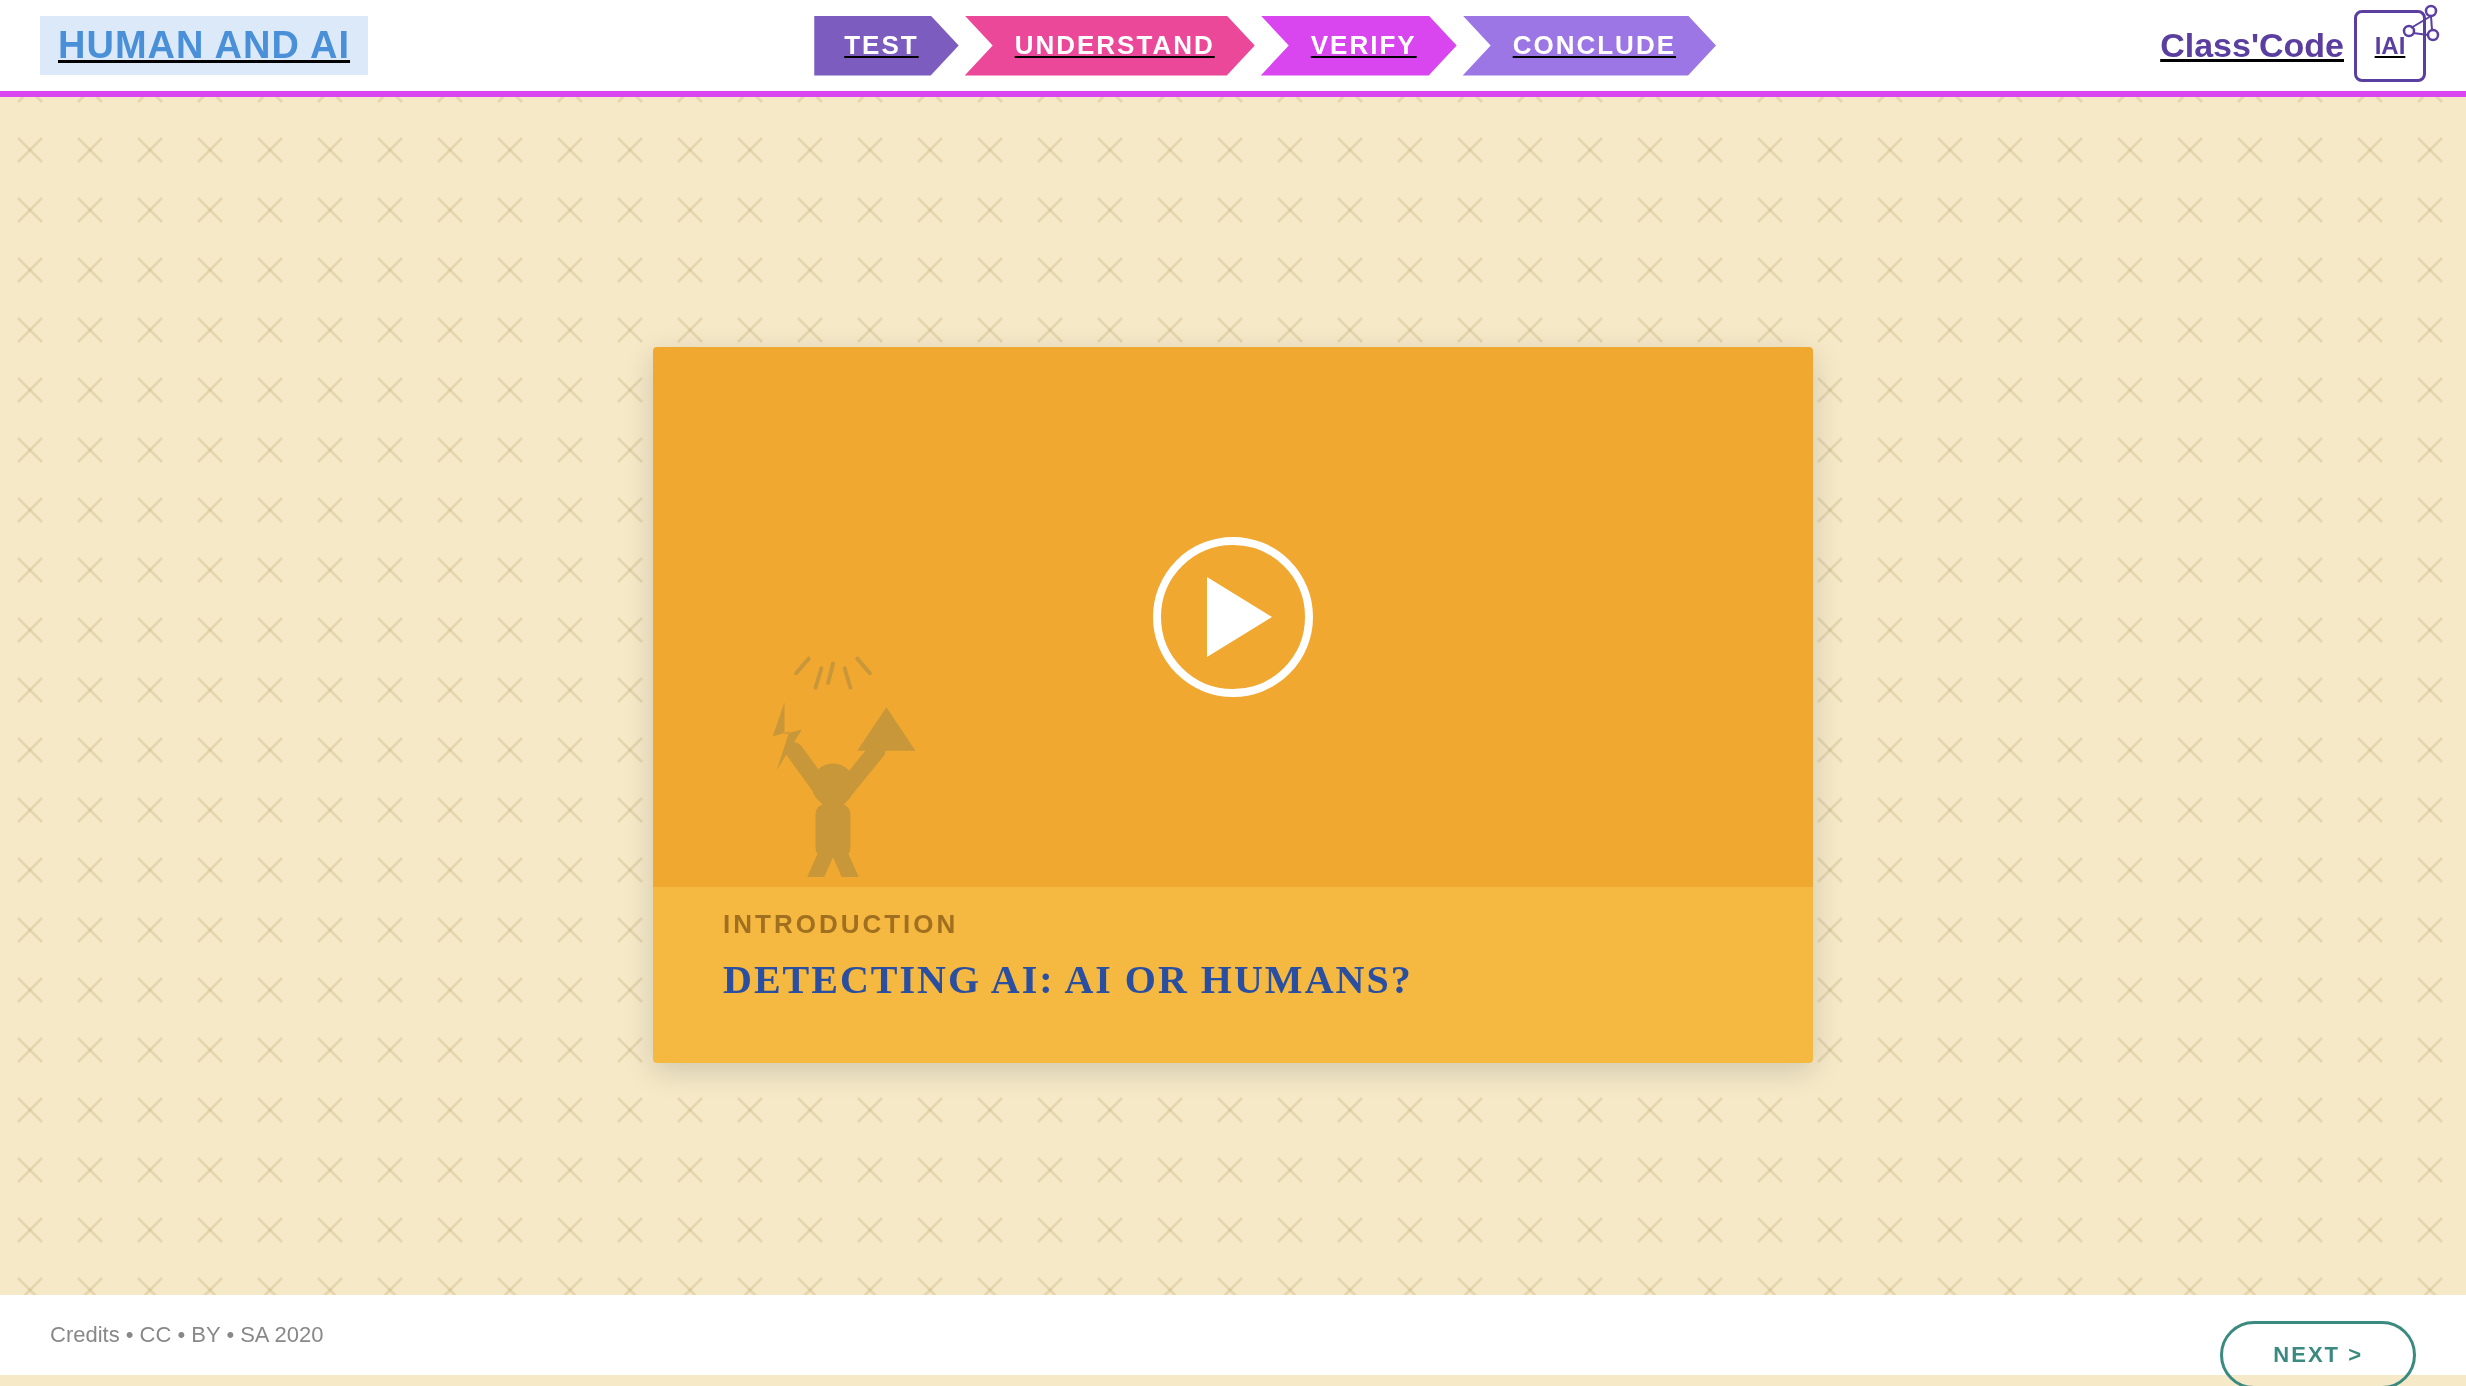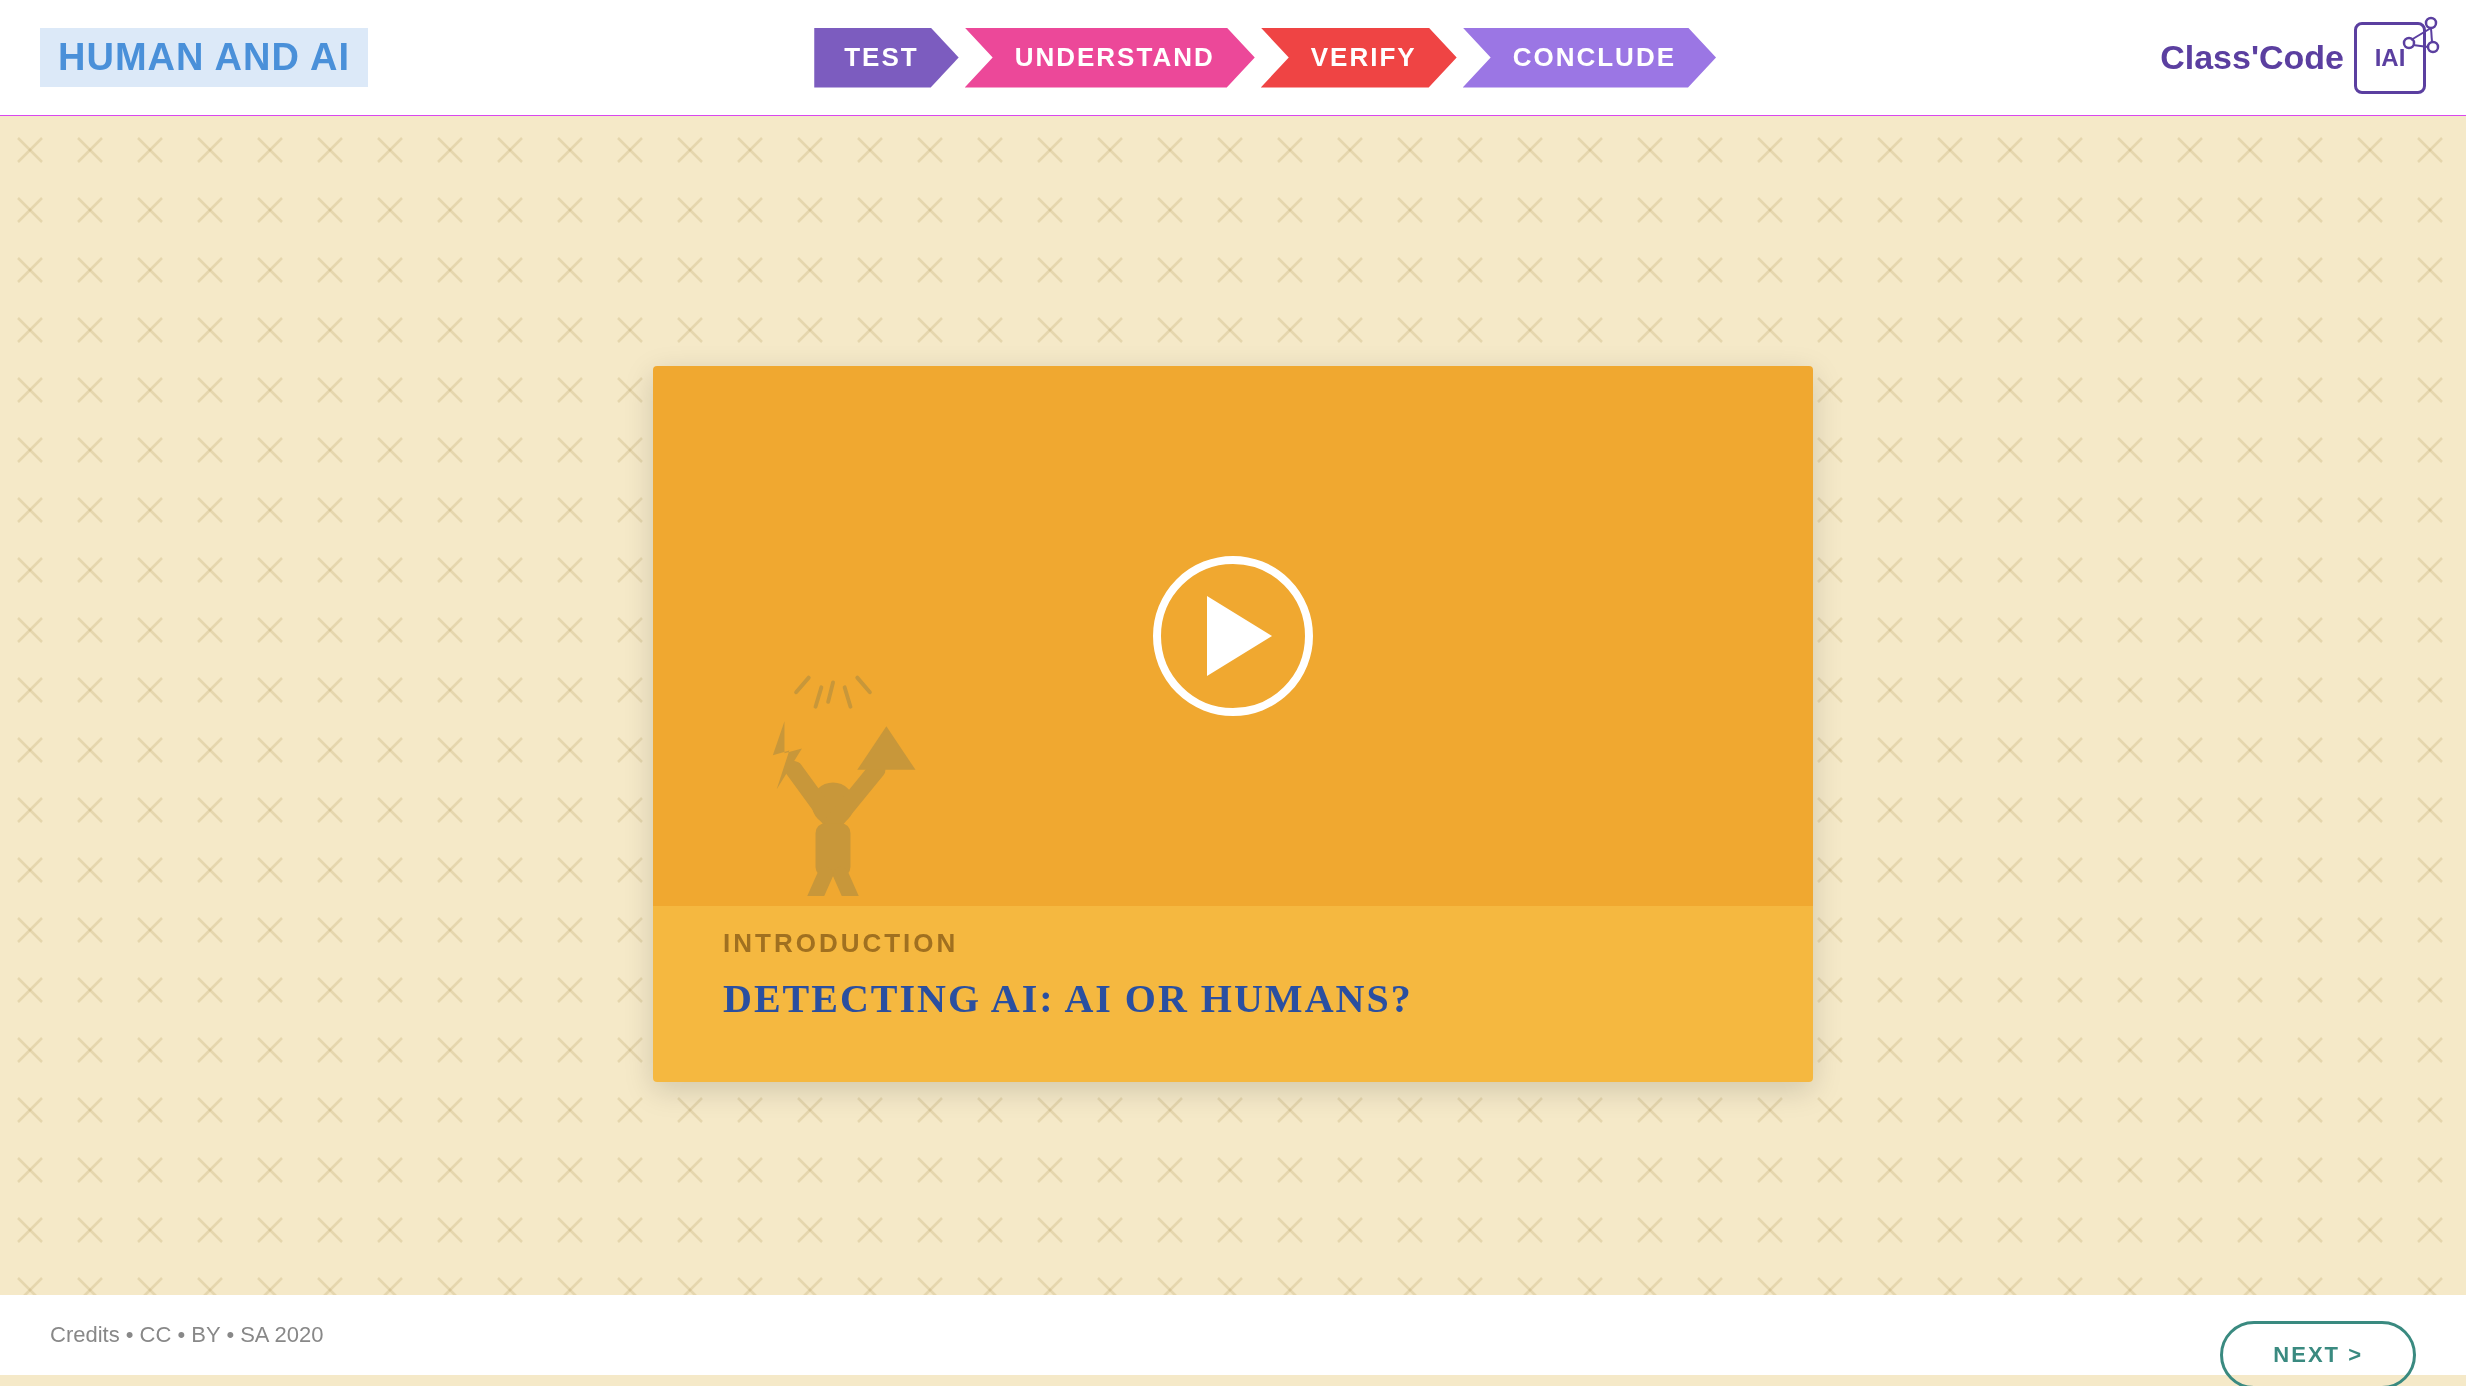--- a/index.html
+++ b/index.html
@@ -11,27 +11,28 @@
       font-family: 'Arial', sans-serif;
       overflow: hidden;
       position: relative;
     }
 
     
     .header {
       position: relative;
       z-index: 10;
       width: 100%;
-      height: 116px;
+      height: 97px;
       background: #ffffff;
       display: flex;
       align-items: center;
       justify-content: space-between;
       padding: 0 40px;
-      border-bottom: 1px solid #d946ef;
+      border-bottom: 6px solid #d946ef;
+      text-decoration: underline;
     }
 
     .app-title {
       font-size: 38px;
       font-weight: 900;
       color: #4a90d9;
       letter-spacing: 1px;
       background: #dce9f8;
       padding: 8px 18px;
     }
@@ -59,21 +60,21 @@
       margin-right: -2px;
     }
 
     .nav-tab:first-child {
       clip-path: polygon(0 0, calc(100% - 28px) 0, 100% 50%, calc(100% - 28px) 100%, 0 100%);
       padding-left: 30px;
     }
 
     .nav-tab.tab-test { background: #7c5cbf; }
     .nav-tab.tab-understand { background: #ec4899; }
-    .nav-tab.tab-verify { background: #ef4444; }
+    .nav-tab.tab-verify { background: #d946ef; }
     .nav-tab.tab-conclude { background: #9b76e4; }
 
     
     .logo-area {
       display: flex;
       align-items: center;
       gap: 10px;
     }
 
     .logo-text {

